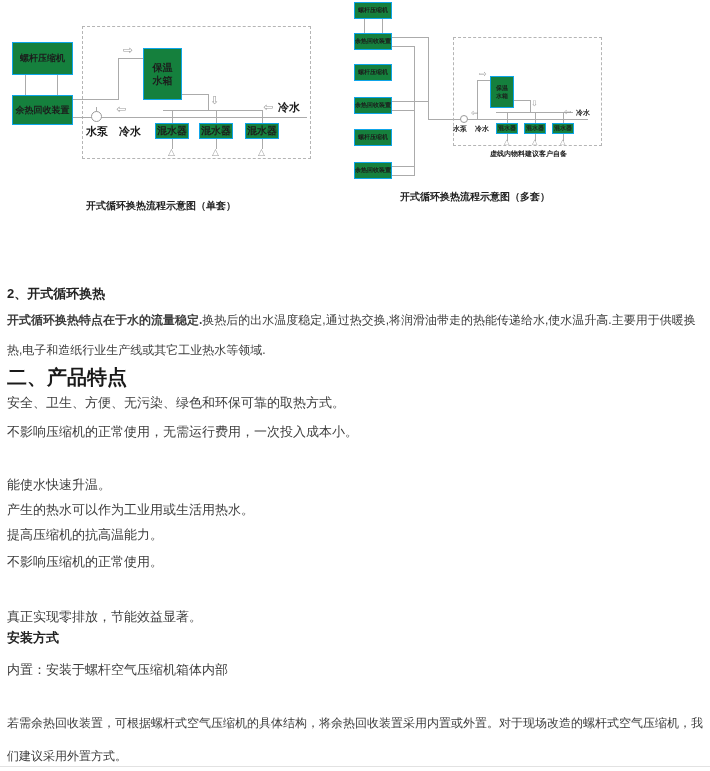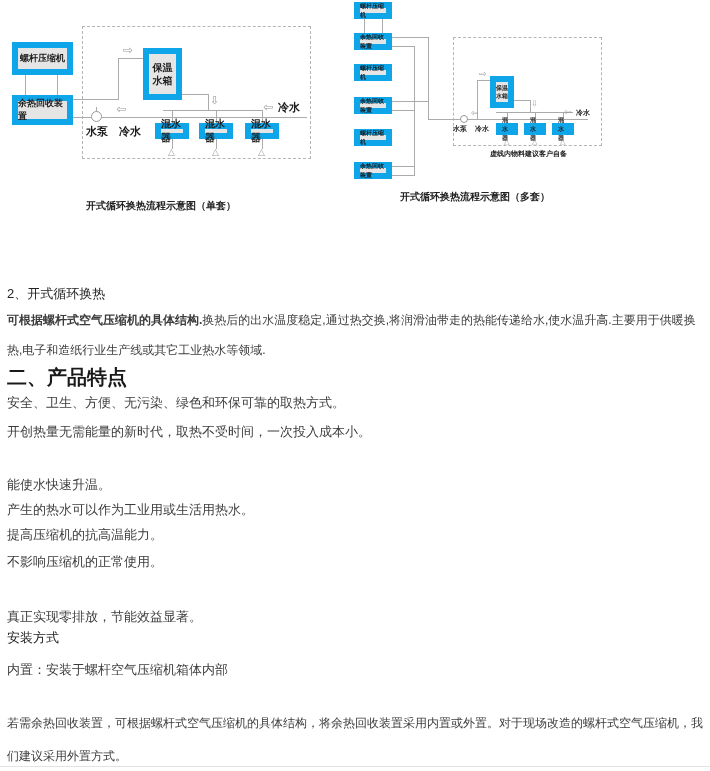--- a/index.html
+++ b/index.html
@@ -2,22 +2,22 @@
 <html><head>
 <meta charset="utf-8">
 <style>
   *{margin:0;padding:0;box-sizing:border-box}
   html,body{background:#fff}
   body{width:710px;height:771px;position:relative;overflow:hidden;
        font-family:"Liberation Sans","DejaVu Sans",sans-serif}
   #page{position:absolute;left:0;top:0;width:710px;height:771px;background:#fff}
   .hl{position:absolute;height:1px;background:#ababab}
   .vl{position:absolute;width:1px;background:#ababab}
-  .bx{position:absolute;border:6px solid #0ea5e9;background:#e5e5e5;display:flex;
-      align-items:center;justify-content:center;text-align:left;color:#1c1c1c;
+  .bx{position:absolute;border:1px solid #0ea5e9;background:#15803d;display:flex;
+      align-items:center;justify-content:center;text-align:right;color:#1c1c1c;
       font-weight:bold}
   .dash{position:absolute;border:1px dashed #b5b5b5;background:transparent}
   .lbl{position:absolute;color:#1c1c1c;font-weight:bold;white-space:nowrap;line-height:1}
   .arr{position:absolute;color:#9a9a9a;line-height:1;font-family:"DejaVu Sans",sans-serif}
   .tri{position:absolute;color:#9a9a9a;line-height:1;font-family:"DejaVu Sans",sans-serif}
   .pump{position:absolute;border:1px solid #9a9a9a;border-radius:50%;background:#fff}
   .cap{position:absolute;font-weight:bold;color:#222;font-size:10px;white-space:nowrap;line-height:1}
   .para{position:absolute;left:7px;color:#3c3c3c}
   .feat{position:absolute;left:7px;color:#3c3c3c;font-size:13px;white-space:nowrap;line-height:1}
   #bottom-rule{position:absolute;left:0;top:766px;width:710px;height:1px;background:#e2e2e2}
@@ -130,35 +130,35 @@
     <div class="tri" style="left:192px;top:139px;font-size:7px">△</div>
     <div class="tri" style="left:220px;top:139px;font-size:7px">△</div>
 
     <div class="arr" style="left:224px;top:108px;font-size:9px">⇦</div>
     <div class="lbl" style="left:236px;top:109px;font-size:7px">冷水</div>
 
     <div class="lbl" style="left:150px;top:150px;font-size:7px;color:#222">虚线内物料建议客户自备</div>
     <div class="cap" style="left:60px;top:192px">开式循环换热流程示意图（多套）</div>
   </div>
 
-  <div class="para" style="top:287px;font-size:13px;font-weight:normal;color:#232323;line-height:1">2、开式循环换热</div>
+  <div class="para" style="top:287px;font-size:13px;font-weight:bold;color:#232323;line-height:1">2、开式循环换热</div>
 
   <div class="para" style="top:305px;width:699px;font-size:12px;line-height:30px">
-    <b>可根据螺杆式空气压缩机的具体结构.</b><span>换热后的出水温度稳定,通过热交换,将润滑油带走的热能传递给水,使水温升高.主要用于供暖换热,电子和造纸行业生产线或其它工业热水等领域.</span>
+    <b>开式循环换热特点在于水的流量稳定.</b><span>换热后的出水温度稳定,通过热交换,将润滑油带走的热能传递给水,使水温升高.主要用于供暖换热,电子和造纸行业生产线或其它工业热水等领域.</span>
   </div>
 
   <div class="para" style="top:367px;font-size:20px;font-weight:bold;color:#1a1a1a;line-height:1">二、产品特点</div>
 
   <div class="feat" style="top:396px">安全、卫生、方便、无污染、绿色和环保可靠的取热方式。</div>
-  <div class="feat" style="top:425px">开创热量无需能量的新时代，取热不受时间，一次投入成本小。</div>
+  <div class="feat" style="top:425px">不影响压缩机的正常使用，无需运行费用，一次投入成本小。</div>
   <div class="feat" style="top:478px">能使水快速升温。</div>
   <div class="feat" style="top:503px">产生的热水可以作为工业用或生活用热水。</div>
   <div class="feat" style="top:528px">提高压缩机的抗高温能力。</div>
   <div class="feat" style="top:555px">不影响压缩机的正常使用。</div>
   <div class="feat" style="top:610px">真正实现零排放，节能效益显著。</div>
 
-  <div class="feat" style="top:631px;font-weight:normal;color:#232323">安装方式</div>
+  <div class="feat" style="top:631px;font-weight:bold;color:#232323">安装方式</div>
   <div class="feat" style="top:663px">内置：安装于螺杆空气压缩机箱体内部</div>
 
   <div class="para" style="top:707px;width:699px;font-size:12px;line-height:33px">若需余热回收装置，可根据螺杆式空气压缩机的具体结构，将余热回收装置采用内置或外置。对于现场改造的螺杆式空气压缩机，我们建议采用外置方式。</div>
 
   <div id="bottom-rule"></div>
 </div>
 
 </body></html>

